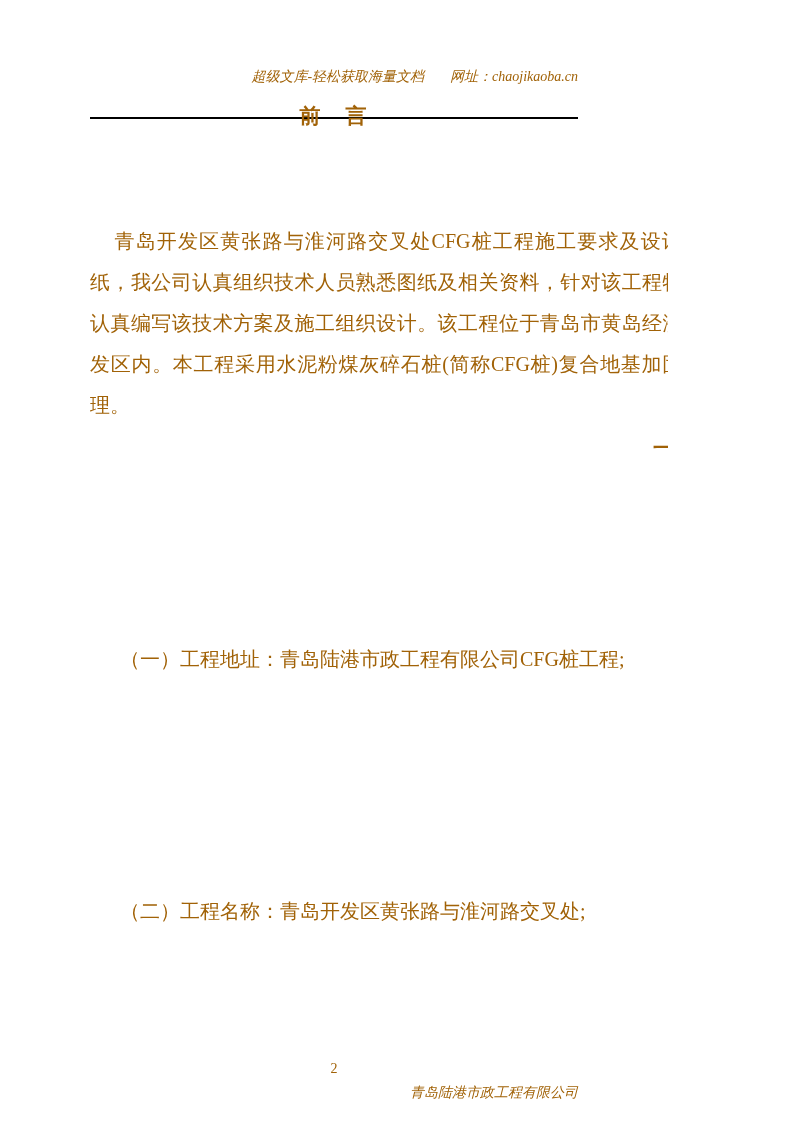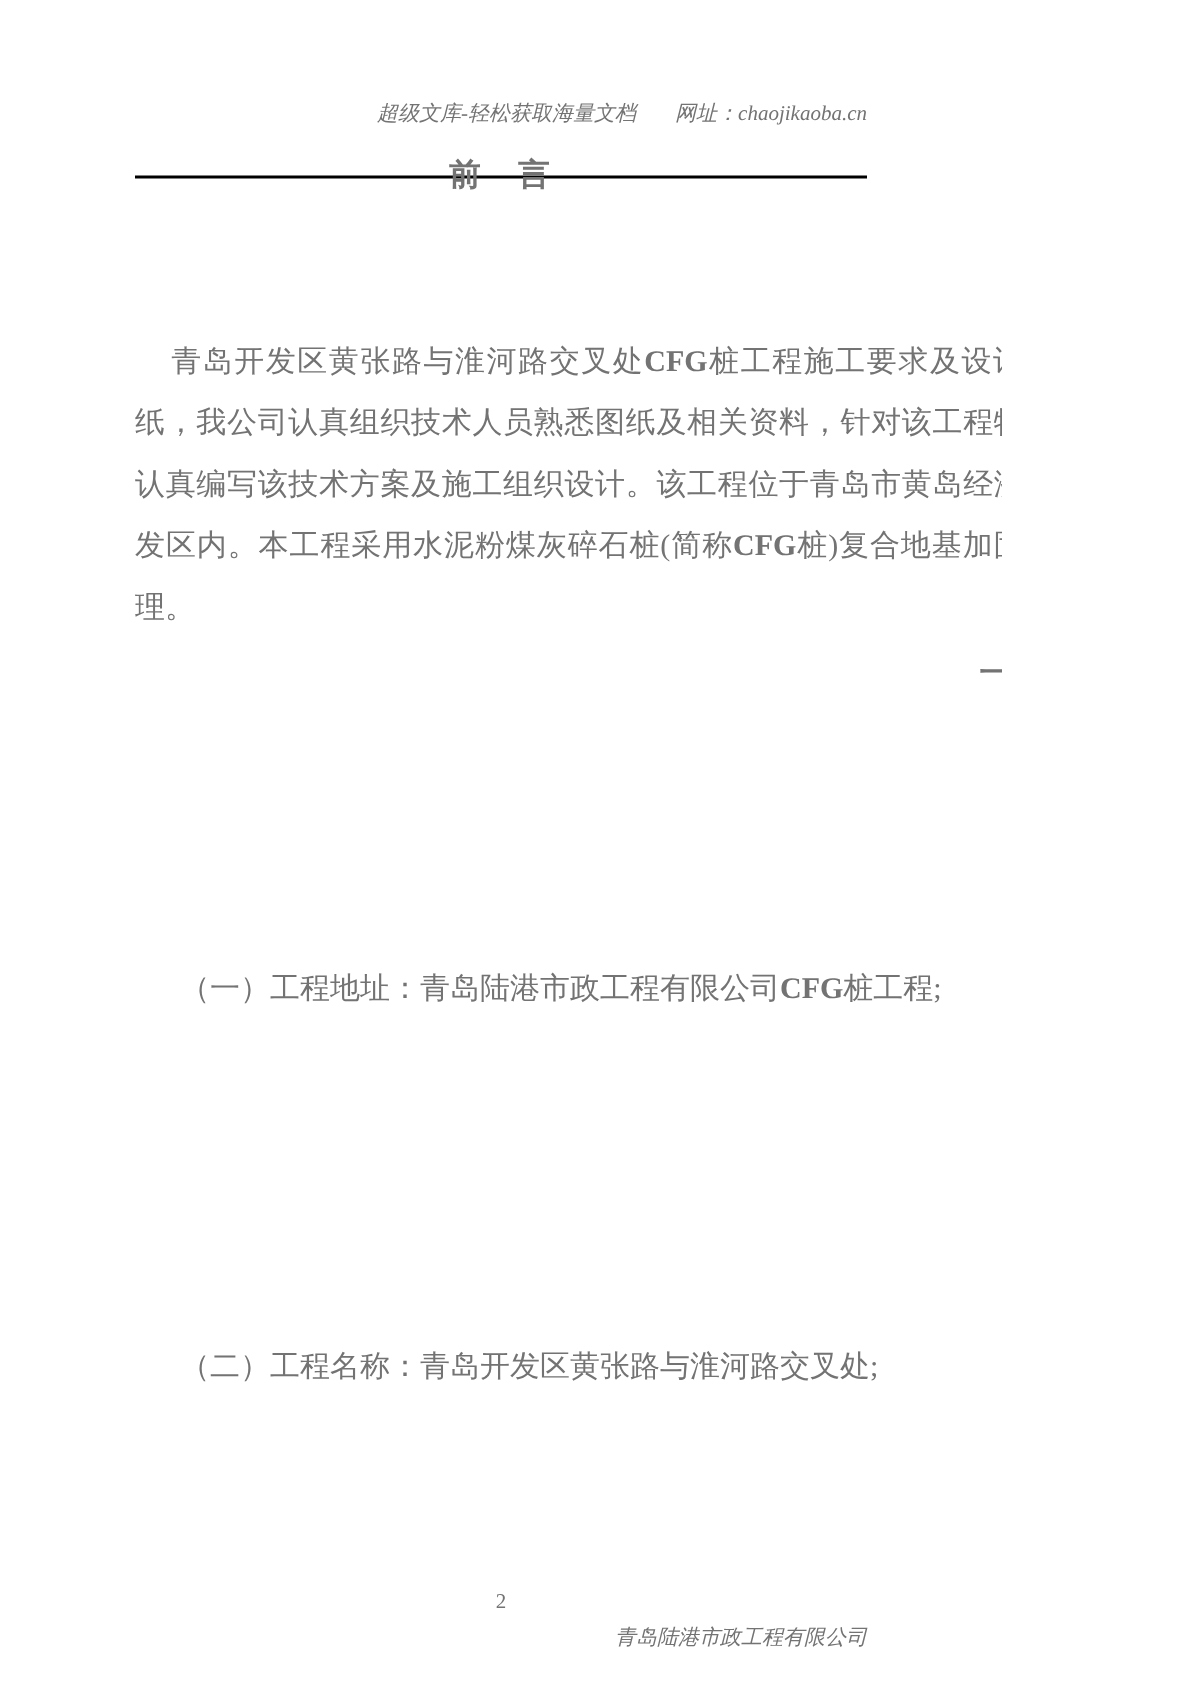--- a/index.html
+++ b/index.html
@@ -1,21 +1,21 @@
 <!DOCTYPE html>
 <html><head>
 <meta charset="utf-8">
 <style>
   * { margin:0; padding:0; box-sizing:border-box; }
   html,body { background:#ffffff; }
   .page {
     position:relative;
     width:668px; height:1122px;
     background:#ffffff;
-    color:#737373;
+    color:#a16207;
     font-family:"Liberation Serif","DejaVu Serif",serif;
     overflow:hidden;
   }
   .page span, .page div, .page sup { white-space:pre-wrap; }
 
   
   .header {
     position:absolute; top:0; left:90px; right:90px;
     padding-top:44px; padding-bottom:7px;
     border-bottom:2px solid #000;
@@ -49,21 +49,21 @@
     letter-spacing:1px;
   }
 
   
   .flow {
     position:absolute; top:470px; left:90px; width:613px;
     font-size:20px; line-height:42px;
     text-align:justify;
   }
   .item3 { padding-left:125px; text-indent:-125px; }
-  .b { font-weight:bold; }
+  .b { font-weight:normal; }
 
   
   .footer {
     position:absolute; top:1033px; left:90px; right:90px;
     height:24px; font-size:14px; line-height:24px;
   }
   .footer .page-num {
     position:absolute; left:0; right:0; text-align:center;
   }
   .footer .company {

